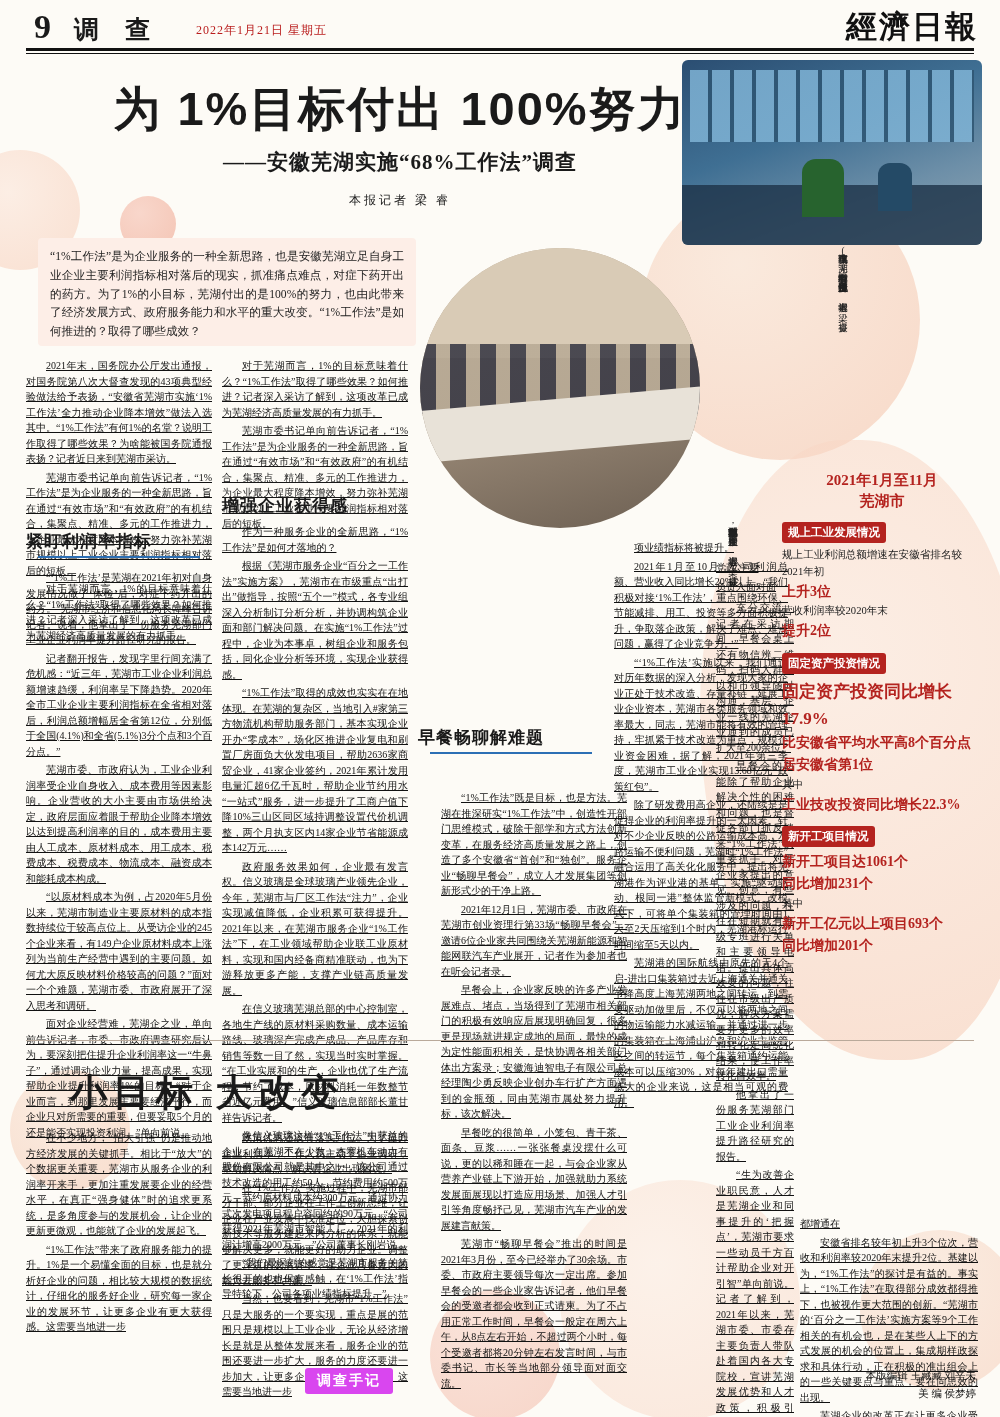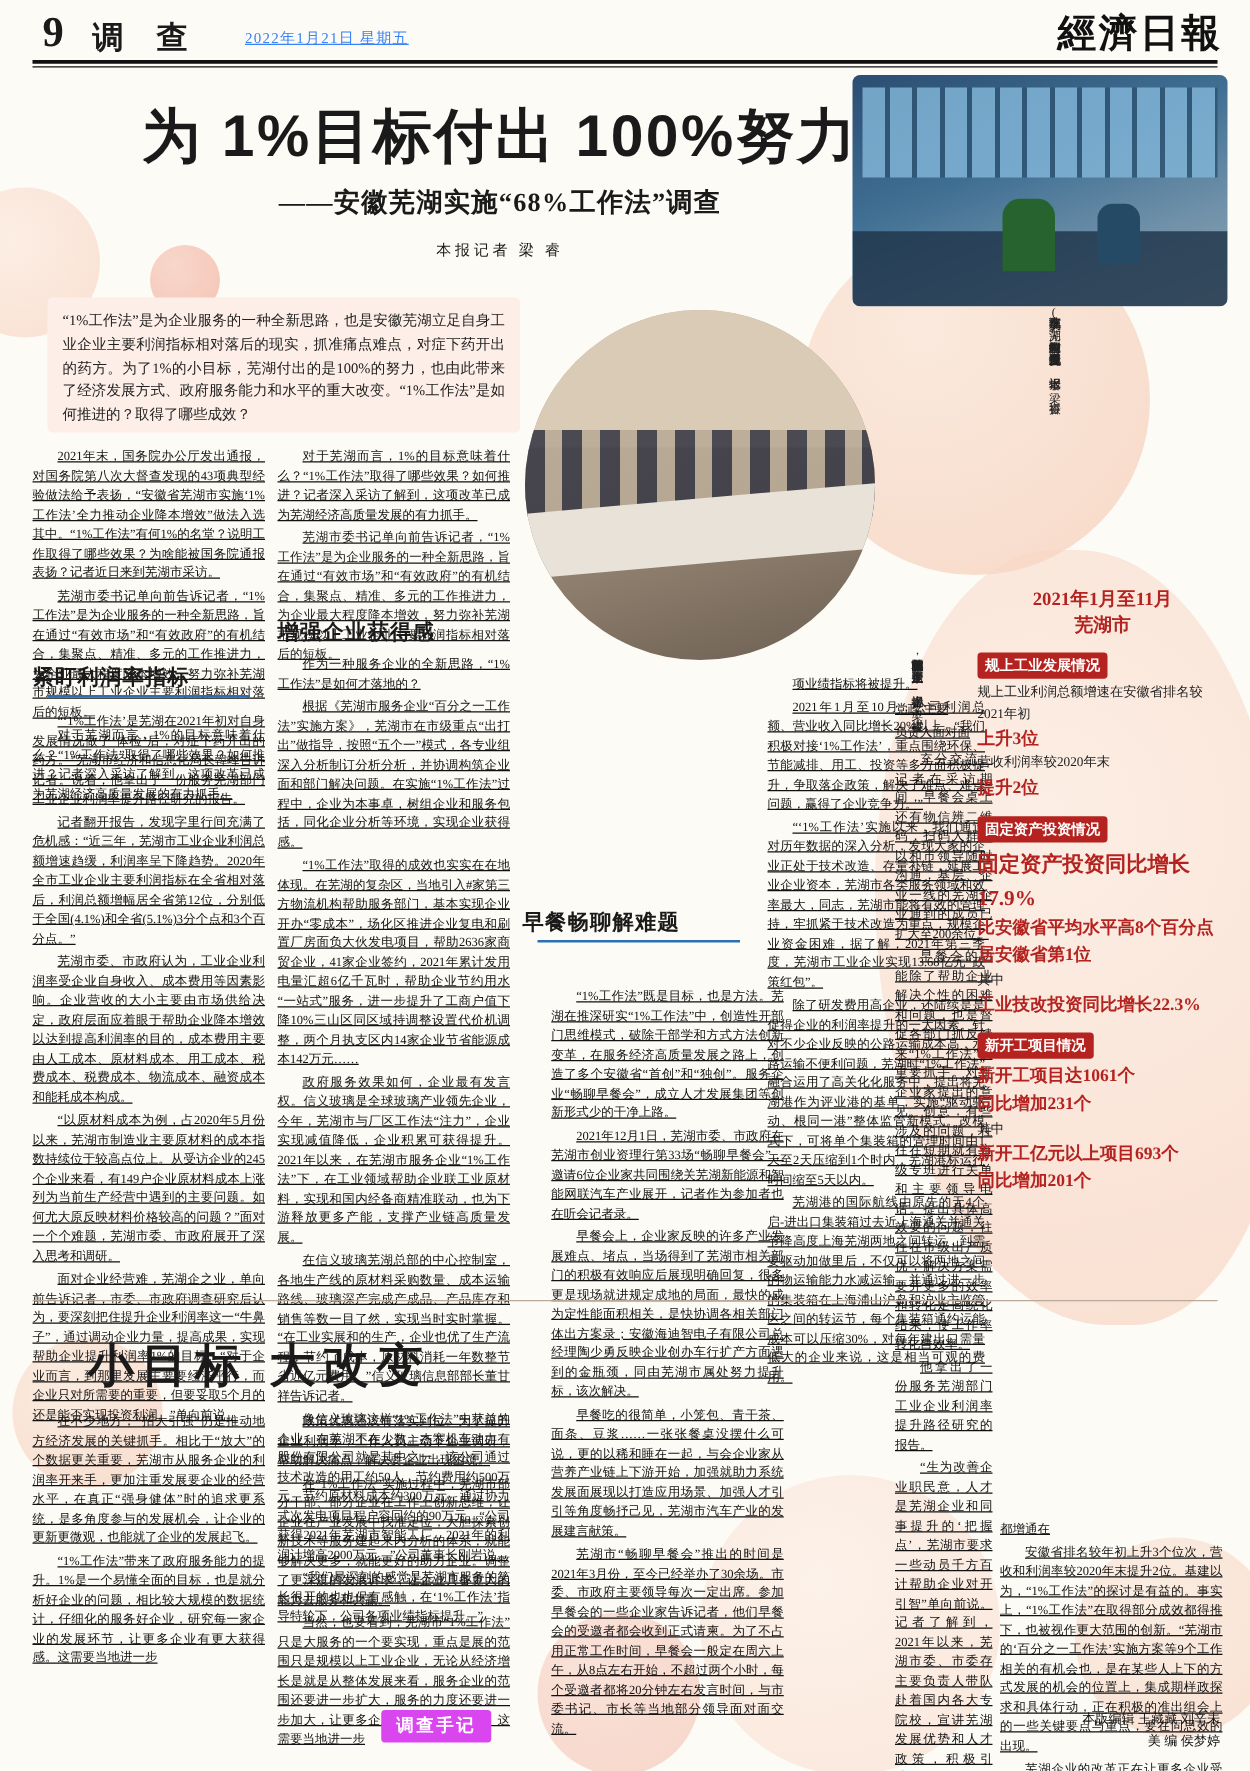--- a/index.html
+++ b/index.html
@@ -13,21 +13,21 @@
   }
   
   .blob{position:absolute;border-radius:50%;pointer-events:none;}
   .blob.pink{background:radial-gradient(circle at 35% 30%, #f6c3b4, #efa892);}
   .blob.peach{background:radial-gradient(circle at 35% 30%, #f7d8c4, #f2b79a);}
   .blob.soft{background:radial-gradient(circle at 40% 35%, #fbe3d6, #f6c9b2);}
   
   #masthead{position:absolute;left:0;top:0;width:1000px;height:52px;}
   #page-num{position:absolute;left:34px;top:8px;font-size:34px;font-weight:bold;font-family:"Liberation Serif",serif;}
   #section-name{position:absolute;left:74px;top:13px;font-size:25px;letter-spacing:10px;font-weight:bold;}
-  #issue-date{position:absolute;left:196px;top:22px;font-size:12px;color:#3b82f6;letter-spacing:1px;text-decoration:underline;}
+  #issue-date{position:absolute;left:196px;top:22px;font-size:12px;color:#b91c1c;letter-spacing:1px;}
   #paper-logo{position:absolute;right:22px;top:6px;font-size:31px;font-weight:bold;letter-spacing:2px;
      font-family:"Liberation Serif",serif;color:#111;}
   #rule-top{position:absolute;left:26px;top:48px;width:948px;height:3px;background:#111;}
   #rule-top2{position:absolute;left:26px;top:53px;width:948px;height:1px;background:#111;}
 
   
   #headline{position:absolute;left:90px;top:78px;width:620px;text-align:center;
      font-size:47px;font-weight:bold;letter-spacing:2px;font-family:"Liberation Sans",sans-serif;}
   #subhead{position:absolute;left:90px;top:148px;width:620px;text-align:center;
      font-size:21px;font-weight:bold;letter-spacing:1px;}

